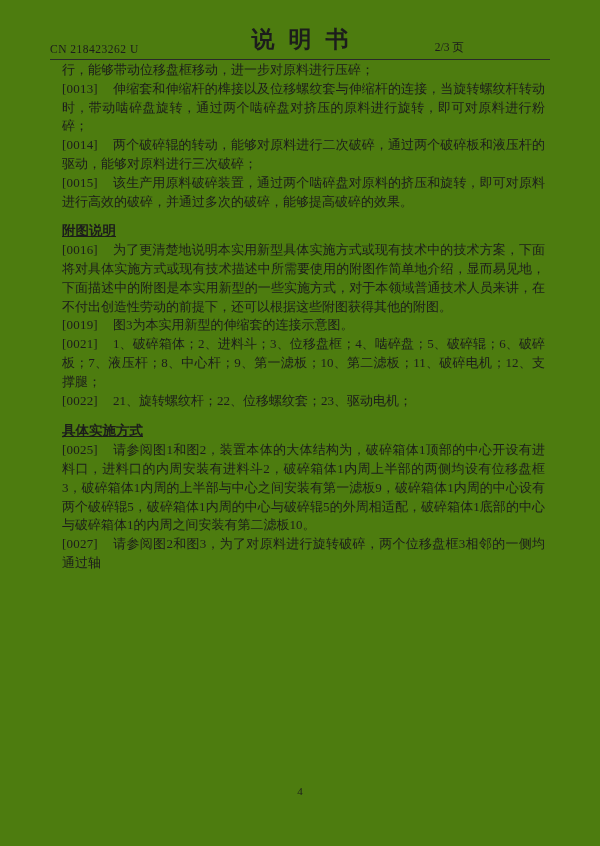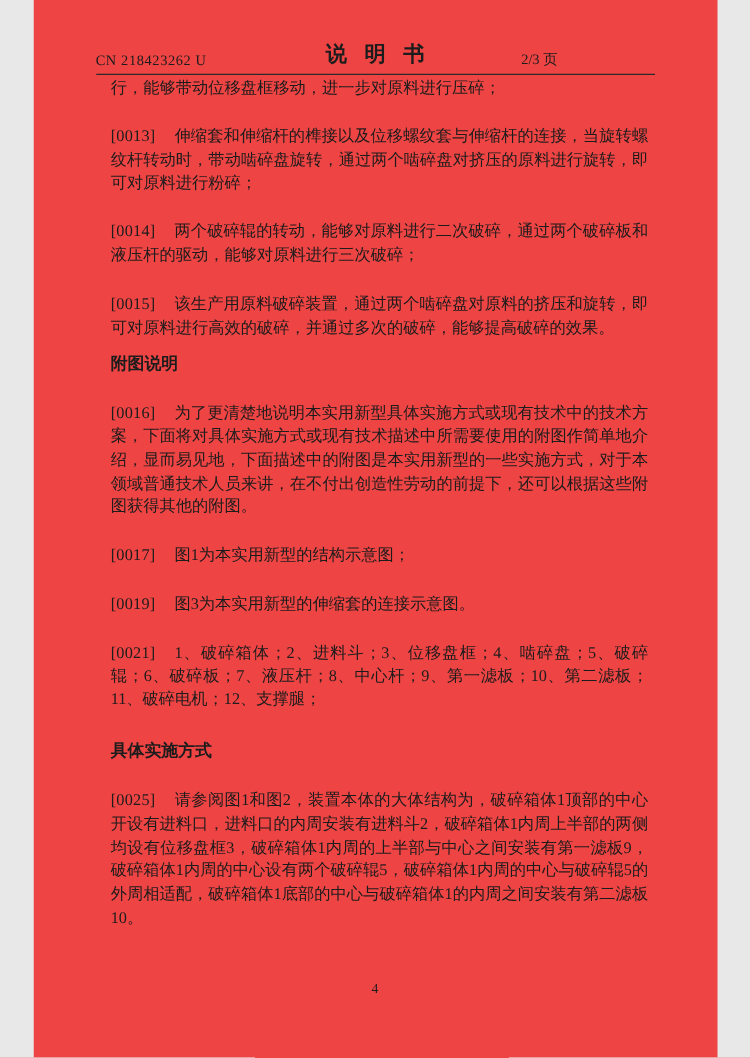--- a/index.html
+++ b/index.html
@@ -2,24 +2,24 @@
 <html><head>
 <meta charset="utf-8">
 <style>
   html, body {
     margin: 0;
     padding: 0;
     background: #e8e8e8;
   }
   .page {
     position: relative;
-    width: 547px;
+    width: 600px;
     height: 846px;
     margin: 0 auto;
-    background: #ef4444;
+    background: #4d7c0f;
     font-family: "Liberation Serif", "DejaVu Serif", serif;
     color: #1c1c1c;
     overflow: hidden;
   }
   .header {
     position: absolute;
     top: 30px;
     left: 50px;
     right: 50px;
     height: 25px;
@@ -30,21 +30,21 @@
     padding-bottom: 4px;
   }
   .doc-number {
     font-size: 11.5px;
     letter-spacing: 0.5px;
     white-space: nowrap;
     flex: 1 1 0;
     text-align: left;
   }
   .doc-title {
-    font-size: 17px;
+    font-size: 23px;
     font-weight: bold;
     letter-spacing: 14px;
     margin-right: -14px;
     white-space: nowrap;
     flex: 0 0 auto;
     text-align: center;
   }
   .page-indicator {
     font-size: 11.5px;
     white-space: nowrap;
@@ -61,30 +61,30 @@
     text-align: justify;
     text-justify: inter-ideograph;
   }
   .para {
     margin: 0;
   }
   .tag {
     display: inline-block;
     width: 51px;
     letter-spacing: 0.2px;
-    margin-top: 20px;
   }
   .sec {
     font-size: 13.5px;
     font-weight: bold;
     margin: 0;
     text-align: left;
+    text-decoration: underline;
   }
   .sec.gap-small { margin-top: 11px; }
-  .sec.gap-large { margin-top: 23px; }
+  .sec.gap-large { margin-top: 12px; }
   .footer {
     position: absolute;
     left: 0;
     right: 0;
     bottom: 49px;
     text-align: center;
     font-size: 11px;
     color: #1c1c1c;
   }
 </style>
@@ -106,34 +106,35 @@
     <p class="para"><span class="tag">[0013]</span><span>伸缩套和伸缩杆的榫接以及位移螺纹套与伸缩杆的连接，当旋转螺纹杆转动时，带动啮碎盘旋转，通过两个啮碎盘对挤压的原料进行旋转，即可对原料进行粉碎；</span></p>
 
     <p class="para"><span class="tag">[0014]</span><span>两个破碎辊的转动，能够对原料进行二次破碎，通过两个破碎板和液压杆的驱动，能够对原料进行三次破碎；</span></p>
 
     <p class="para"><span class="tag">[0015]</span><span>该生产用原料破碎装置，通过两个啮碎盘对原料的挤压和旋转，即可对原料进行高效的破碎，并通过多次的破碎，能够提高破碎的效果。</span></p>
 
     <h3 class="sec gap-small">附图说明</h3>
 
     <p class="para"><span class="tag">[0016]</span><span>为了更清楚地说明本实用新型具体实施方式或现有技术中的技术方案，下面将对具体实施方式或现有技术描述中所需要使用的附图作简单地介绍，显而易见地，下面描述中的附图是本实用新型的一些实施方式，对于本领域普通技术人员来讲，在不付出创造性劳动的前提下，还可以根据这些附图获得其他的附图。</span></p>
 
-    <p class="para"><span class="tag">[0017]</span><span>图1为本实用新型的结构示意图；</span></p>
 
 
     <p class="para"><span class="tag">[0019]</span><span>图3为本实用新型的伸缩套的连接示意图。</span></p>
 
 
     <p class="para"><span class="tag">[0021]</span><span>1、破碎箱体；2、进料斗；3、位移盘框；4、啮碎盘；5、破碎辊；6、破碎板；7、液压杆；8、中心杆；9、第一滤板；10、第二滤板；11、破碎电机；12、支撑腿；</span></p>
 
+    <p class="para"><span class="tag">[0022]</span><span>21、旋转螺纹杆；22、位移螺纹套；23、驱动电机；</span></p>
 
 
     <h3 class="sec gap-large">具体实施方式</h3>
 
 
     <p class="para"><span class="tag">[0025]</span><span>请参阅图1和图2，装置本体的大体结构为，破碎箱体1顶部的中心开设有进料口，进料口的内周安装有进料斗2，破碎箱体1内周上半部的两侧均设有位移盘框3，破碎箱体1内周的上半部与中心之间安装有第一滤板9，破碎箱体1内周的中心设有两个破碎辊5，破碎箱体1内周的中心与破碎辊5的外周相适配，破碎箱体1底部的中心与破碎箱体1的内周之间安装有第二滤板10。</span></p>
 
 
+    <p class="para"><span class="tag">[0027]</span><span>请参阅图2和图3，为了对原料进行旋转破碎，两个位移盘框3相邻的一侧均通过轴</span></p>
 
   </div>
 
   <div class="footer">4</div>
 
 </div>
 
 </body></html>

